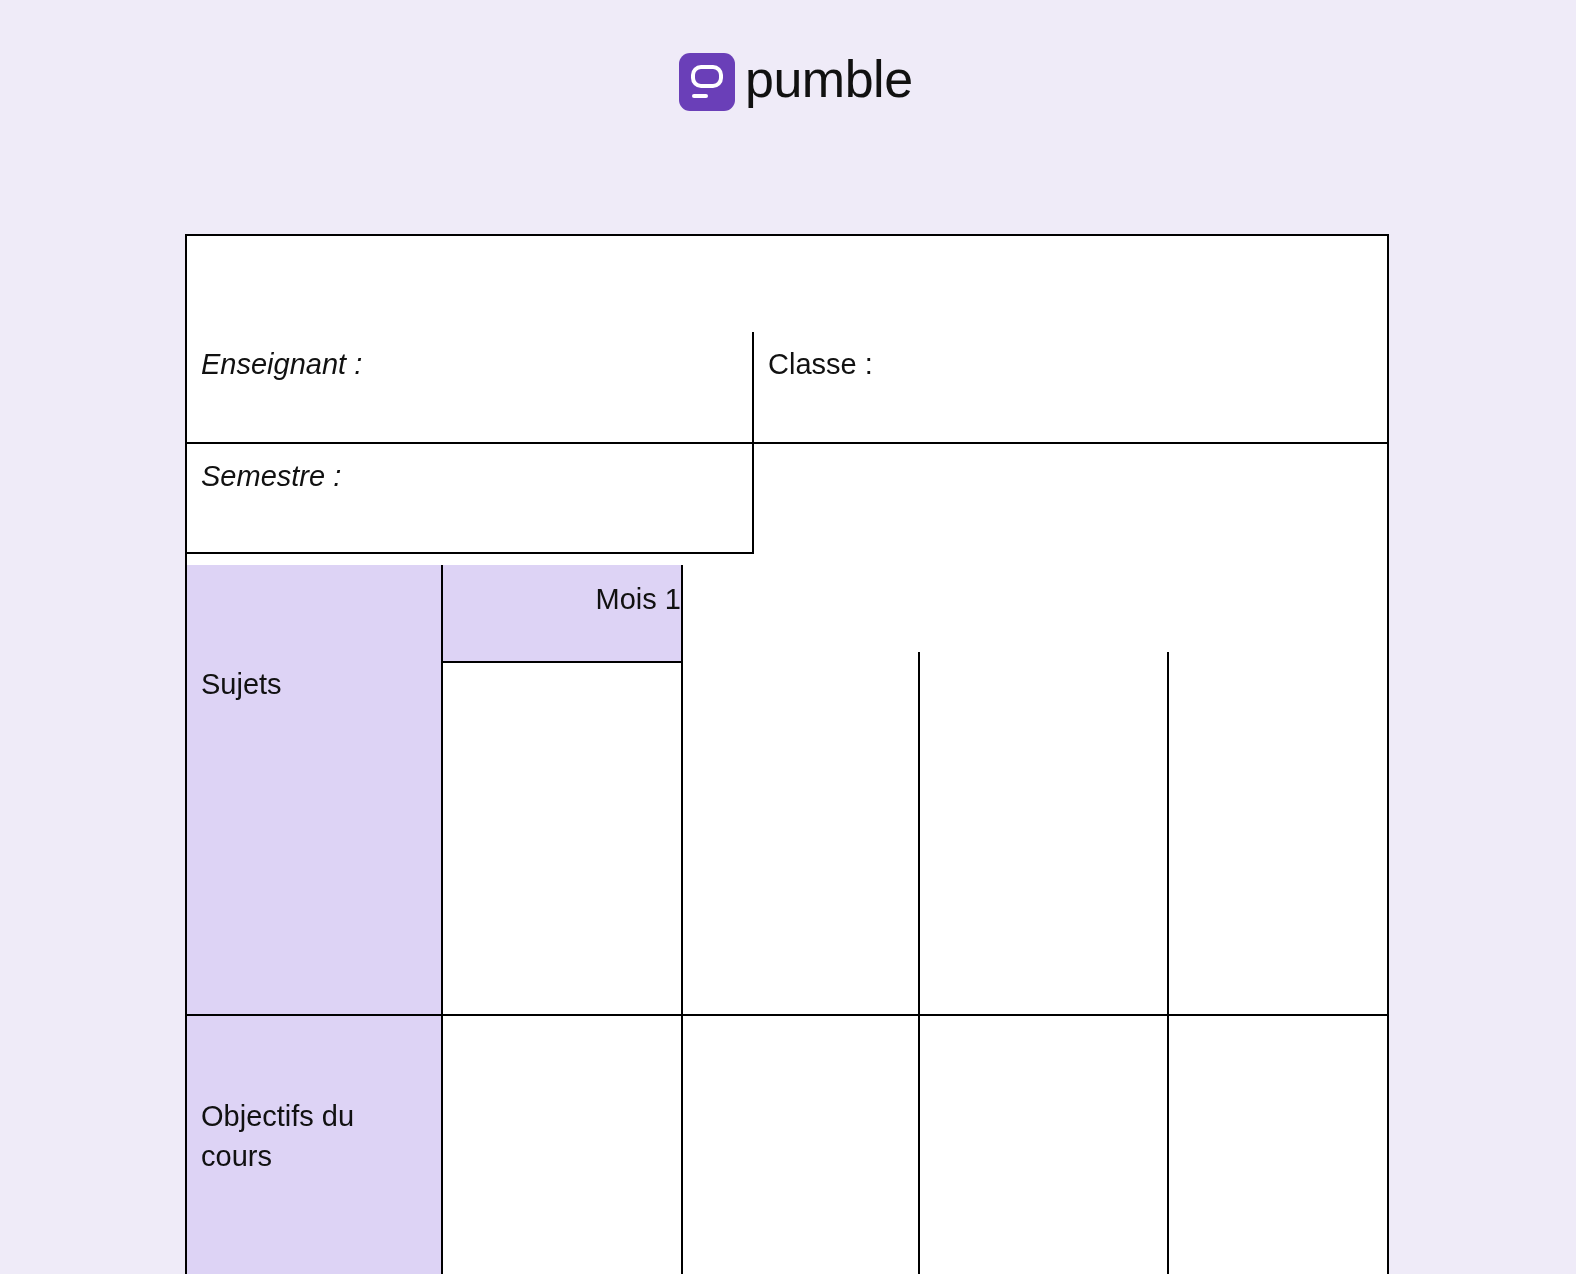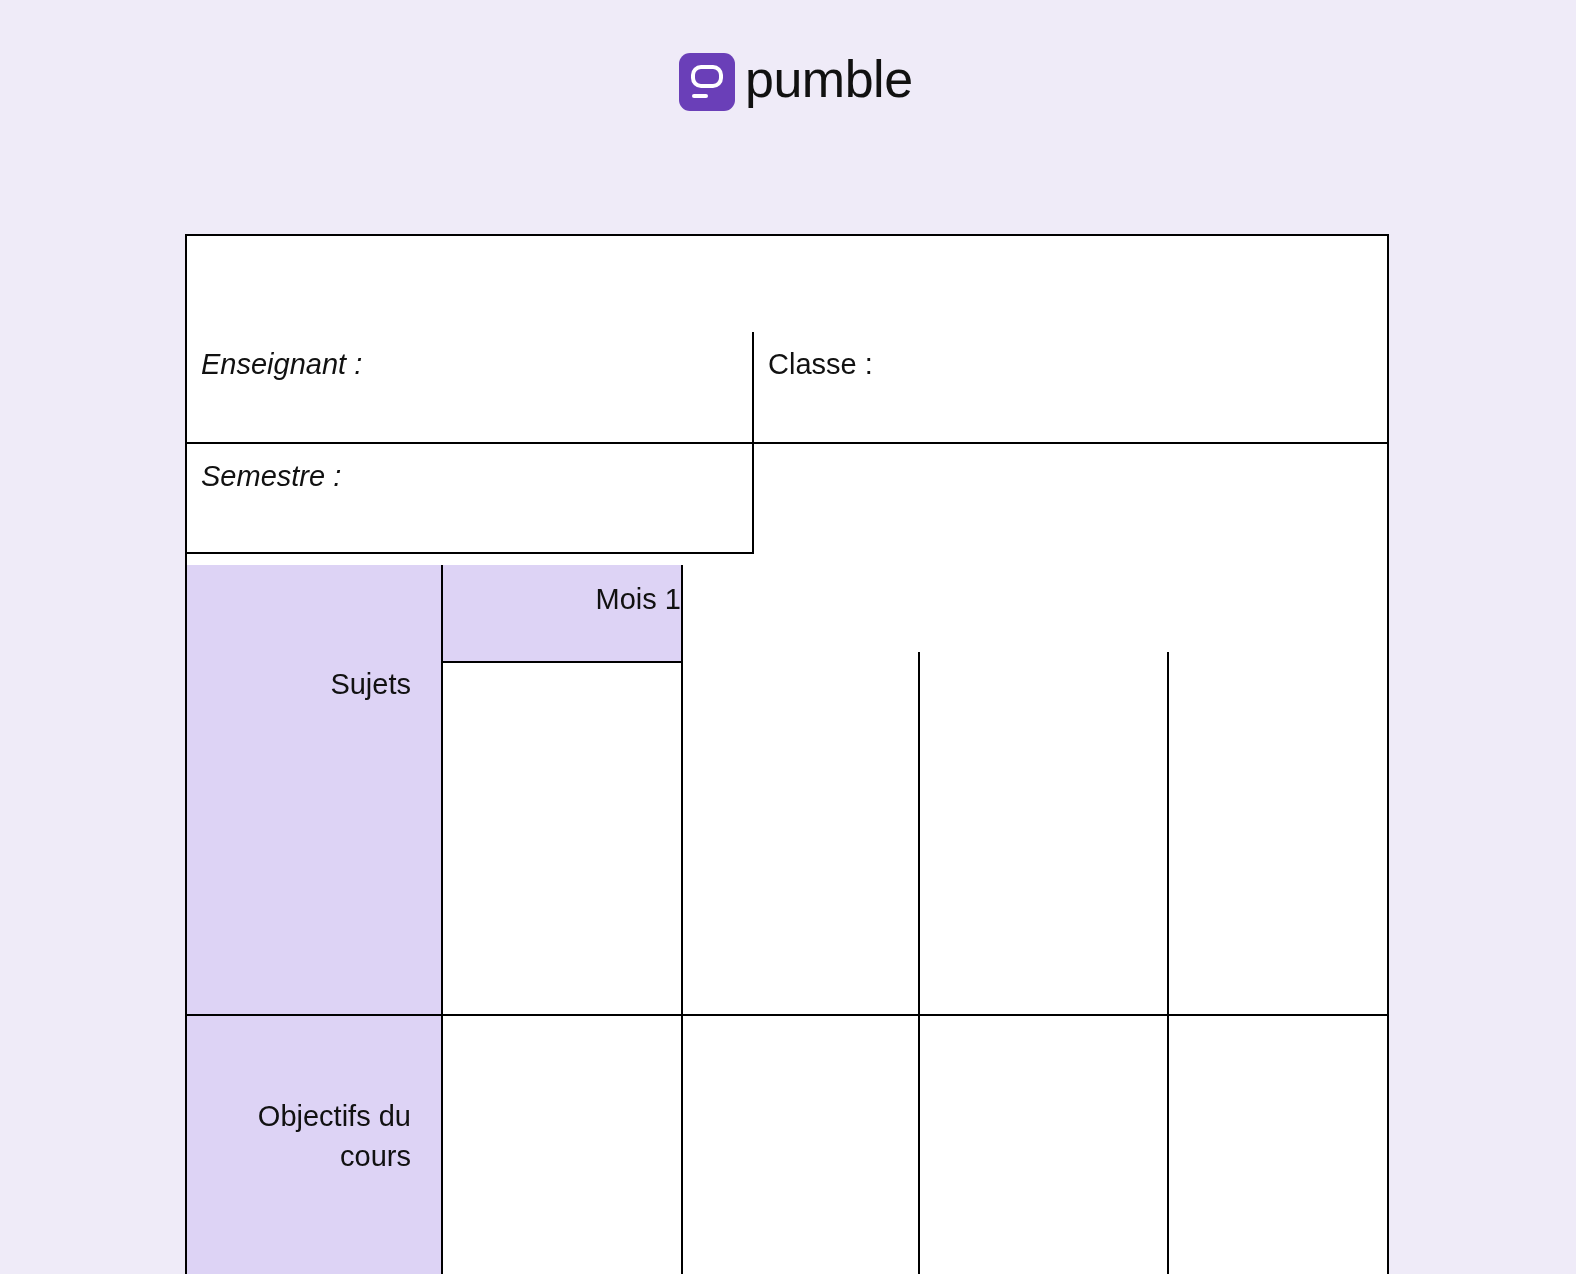--- a/index.html
+++ b/index.html
@@ -97,22 +97,21 @@
     .c3 { left: 733px; width: 249px; }
     .c4 { left: 982px; width: 218px; border-right: none !important; }
 
     .body-row {
       border-bottom: 2px solid #000;
       border-right: 2px solid #000;
     }
     .r-sujets { top: 416px; height: 364px; }
     .r-obj { top: 780px; height: 364px; }
     .row-label {
-      padding: 12px 30px;
-      text-align: right;
+      padding: 12px 14px;
     }
     .r-obj.row-label {
       display: flex;
       align-items: flex-start;
       padding-top: 80px;
     }
   </style>
 </head>
 <body>
 

